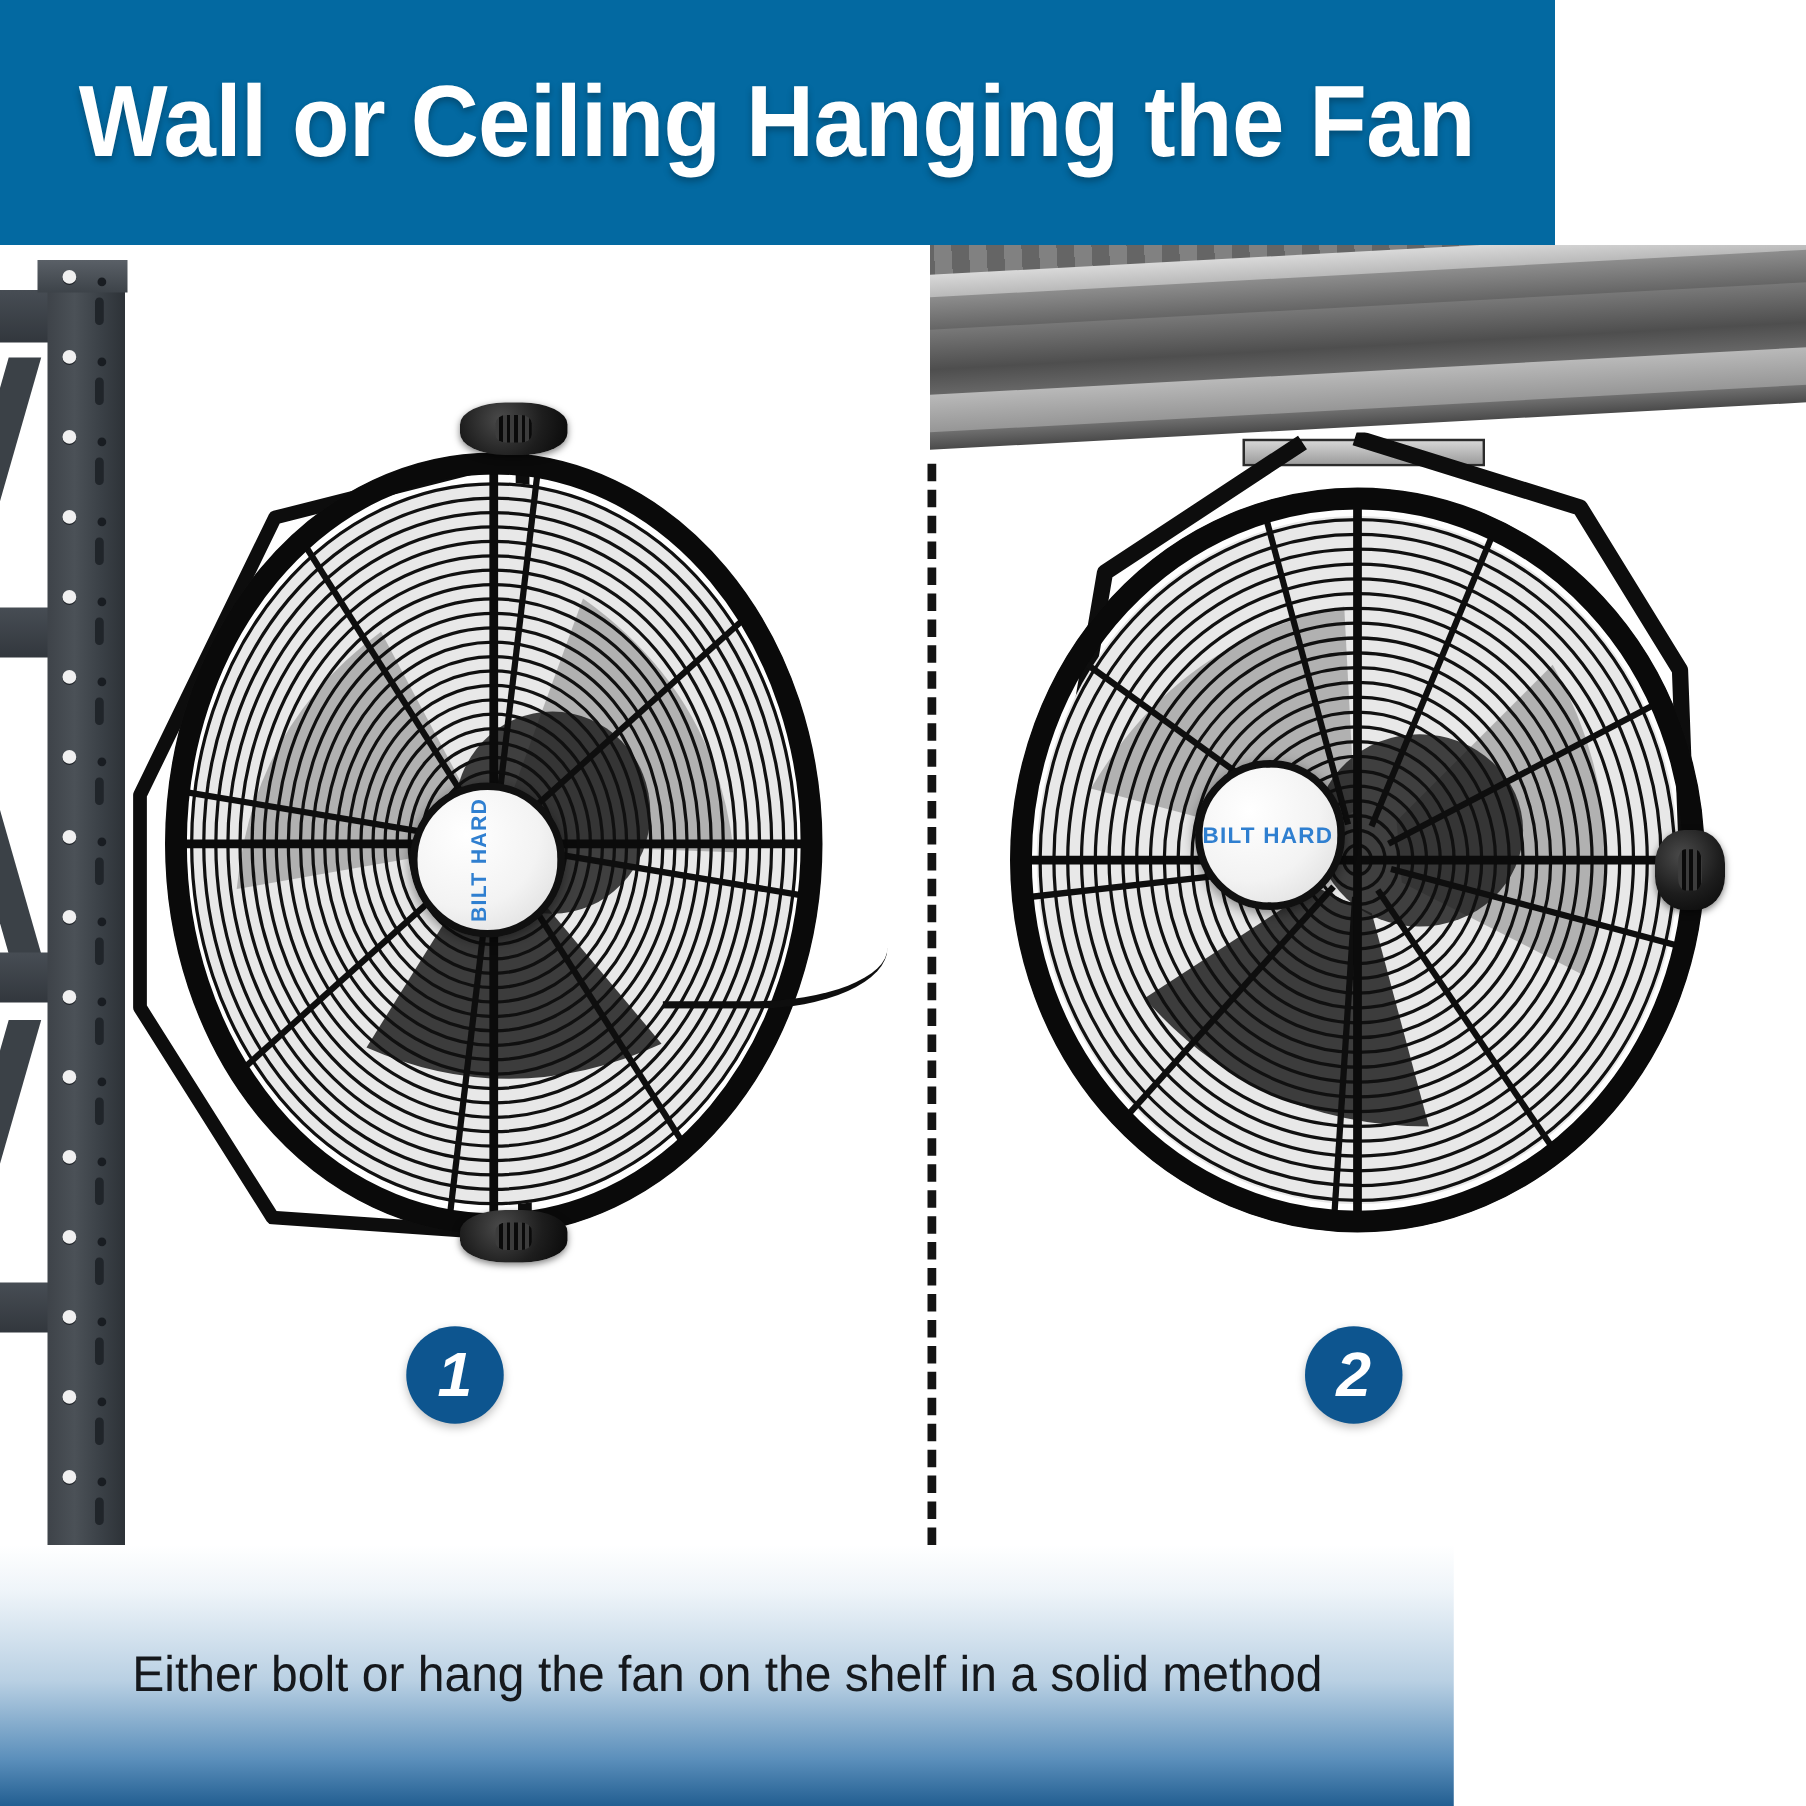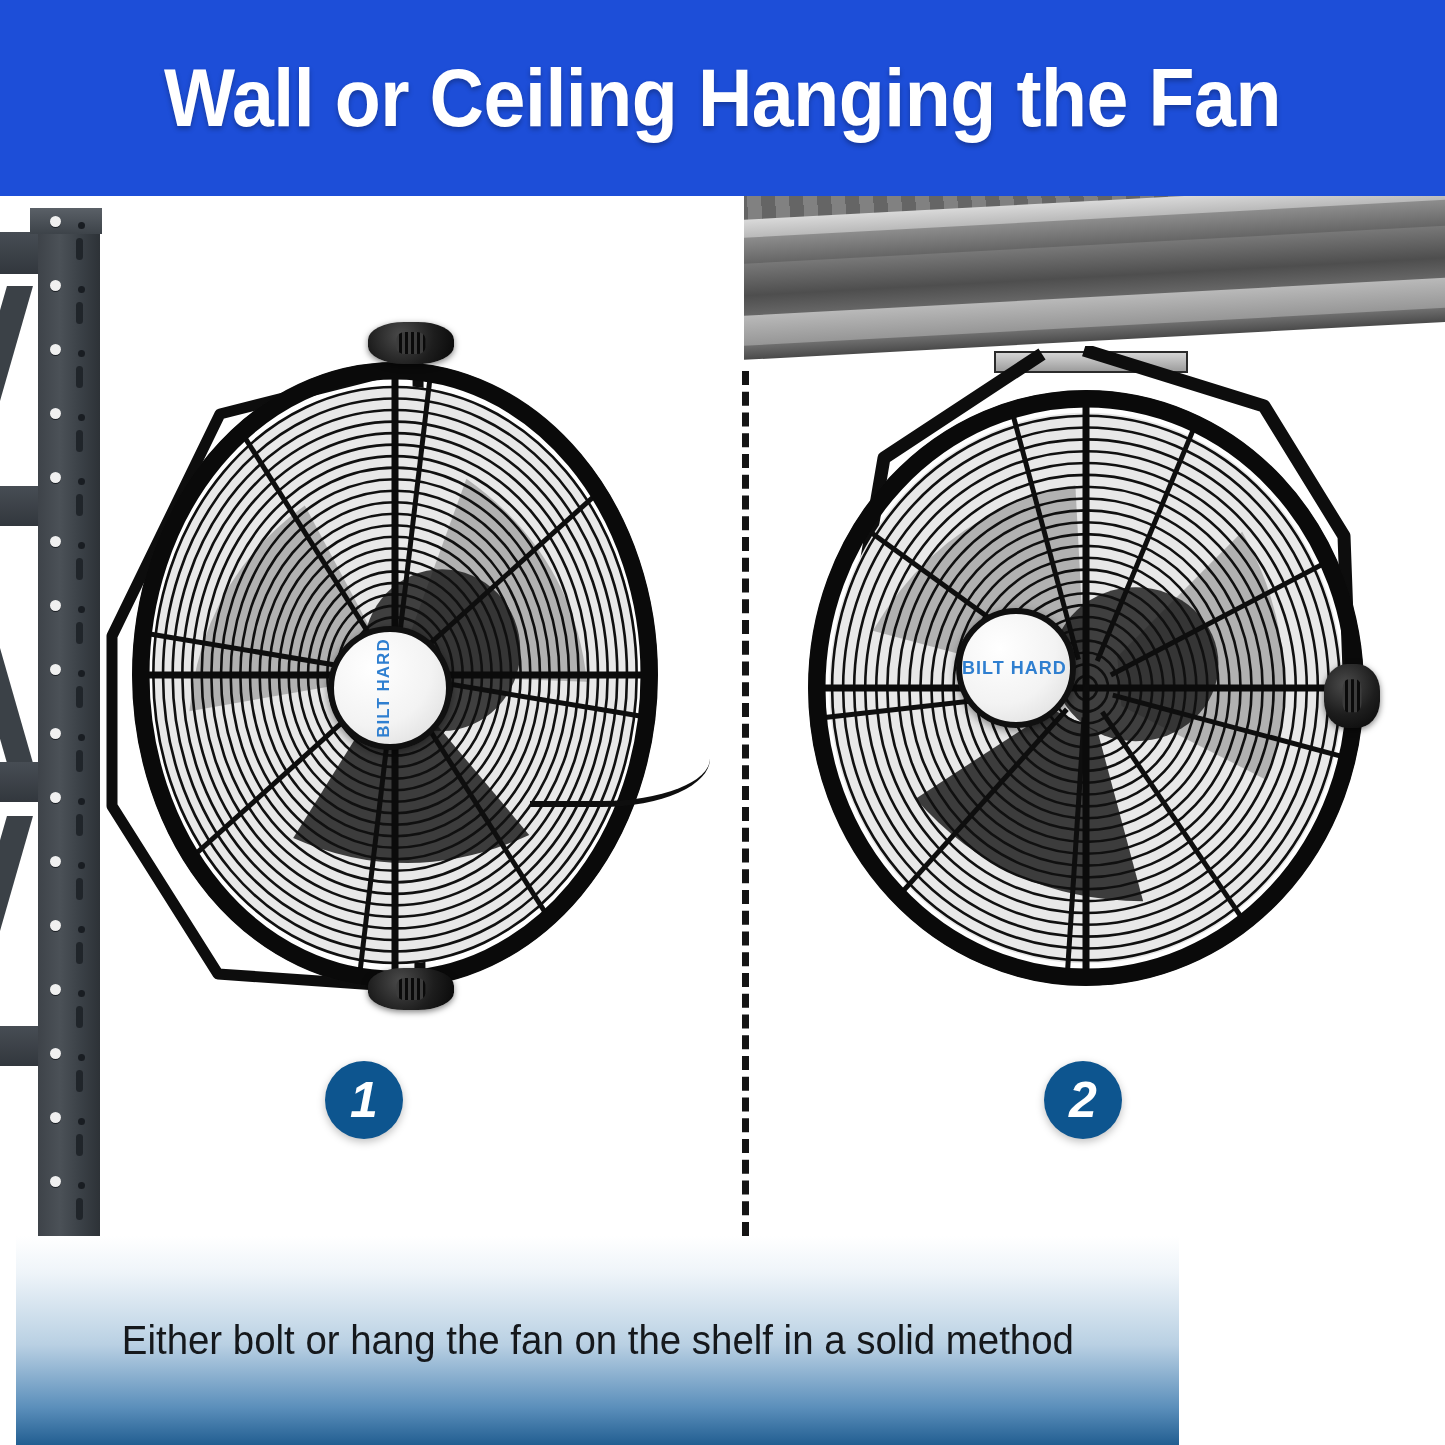--- a/index.html
+++ b/index.html
@@ -2,22 +2,22 @@
 <html><head>
 <meta charset="utf-8">
 <style>
   html,body{margin:0;padding:0;background:#fff;}
   body{width:1445px;height:1445px;overflow:hidden;
        font-family:"Liberation Sans","DejaVu Sans",sans-serif;}
 
   .page{position:relative;width:1445px;height:1445px;background:#ffffff;}
 
   
-  .header{position:absolute;left:0;top:0;width:1445px;height:196px;
-          background:#1d4ed8;display:flex;align-items:center;justify-content:center;}
+  .header{position:absolute;left:0;top:0;width:1244px;height:196px;
+          background:#0369a1;display:flex;align-items:center;justify-content:center;}
   .header-title{color:#ffffff;font-size:81px;font-weight:bold;
           letter-spacing:-0.5px;white-space:nowrap;
           font-family:"Liberation Sans","DejaVu Sans",sans-serif;
           transform:scaleX(0.93);transform-origin:center;
           text-shadow:0 3px 6px rgba(0,0,0,.28);}
 
   
   .stage{position:absolute;left:0;top:196px;width:1445px;height:1040px;
          background:#ffffff;overflow:hidden;}
 
@@ -94,21 +94,21 @@
   .cord{position:absolute;border-bottom:6px solid #0e0e0e;border-radius:0 0 60% 0;}
 
   
   .badge{position:absolute;width:78px;height:78px;border-radius:50%;
          background:#0d558f;display:flex;align-items:center;justify-content:center;
          box-shadow:0 3px 8px rgba(0,0,0,.25);}
   .badge-num{color:#ffffff;font-size:50px;font-weight:bold;font-style:italic;
          line-height:1;font-family:"Liberation Sans","DejaVu Sans",sans-serif;}
 
   
-  .footer{position:absolute;left:16px;top:1236px;width:1163px;height:209px;
+  .footer{position:absolute;left:0;top:1236px;width:1163px;height:209px;
       background:linear-gradient(180deg,#ffffff 0%,#eef4f9 18%,#b9d0e3 52%,#5b8fbb 82%,#225e91 100%);
       display:flex;align-items:center;justify-content:center;}
   .footer-text{color:#15181c;font-size:40px;white-space:nowrap;
       font-family:"Liberation Sans","DejaVu Sans",sans-serif;
       transform:scaleX(0.96);}
 </style>
 </head>
 <body>
 
 <div class="page">

